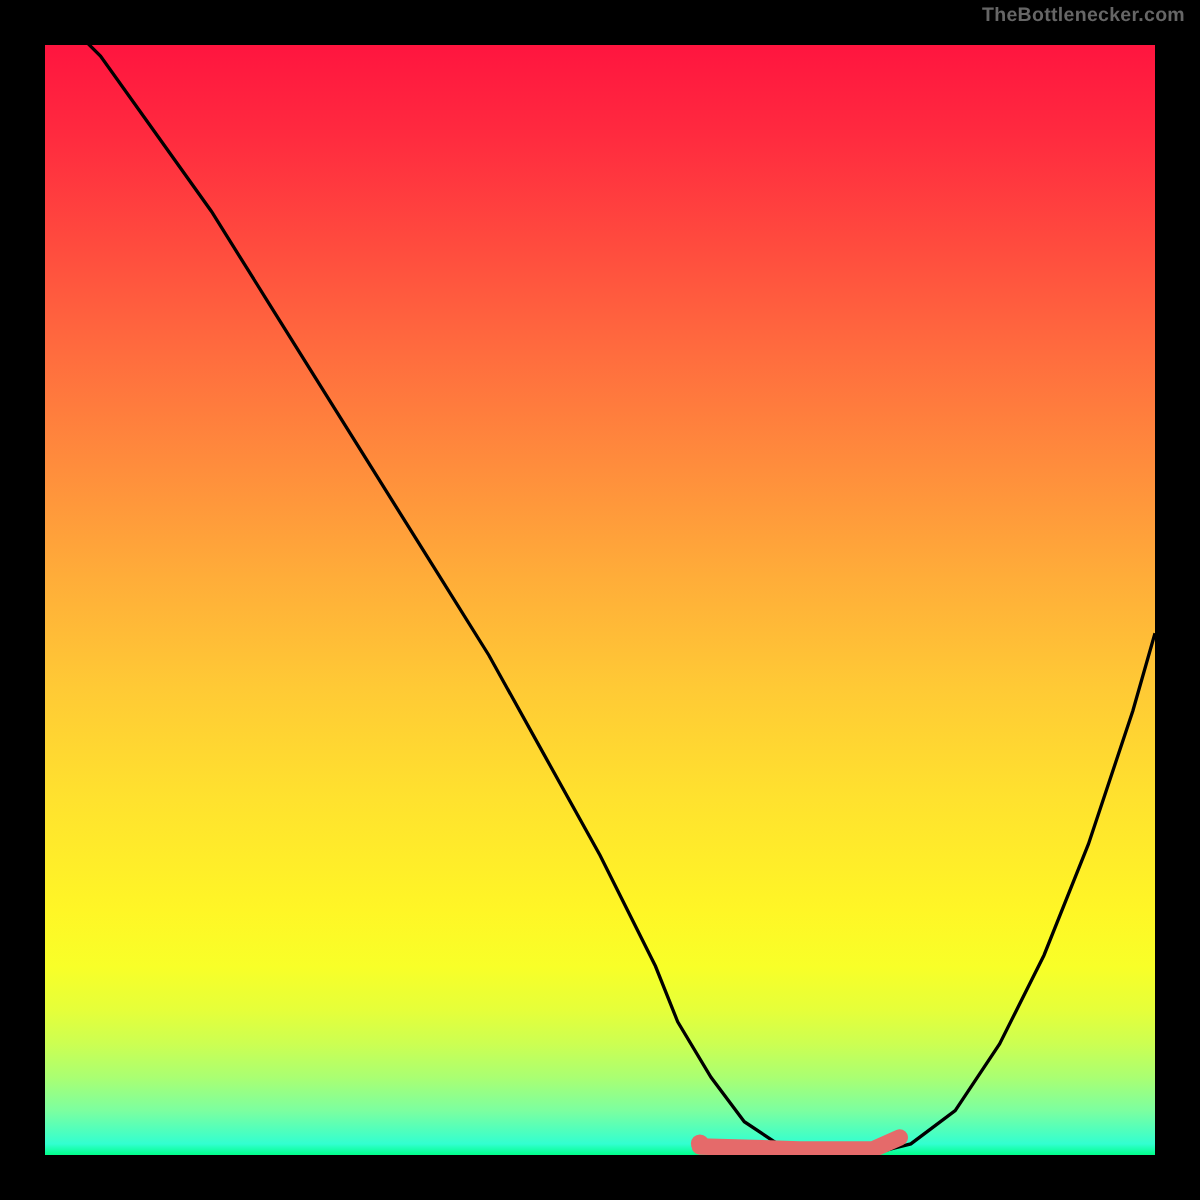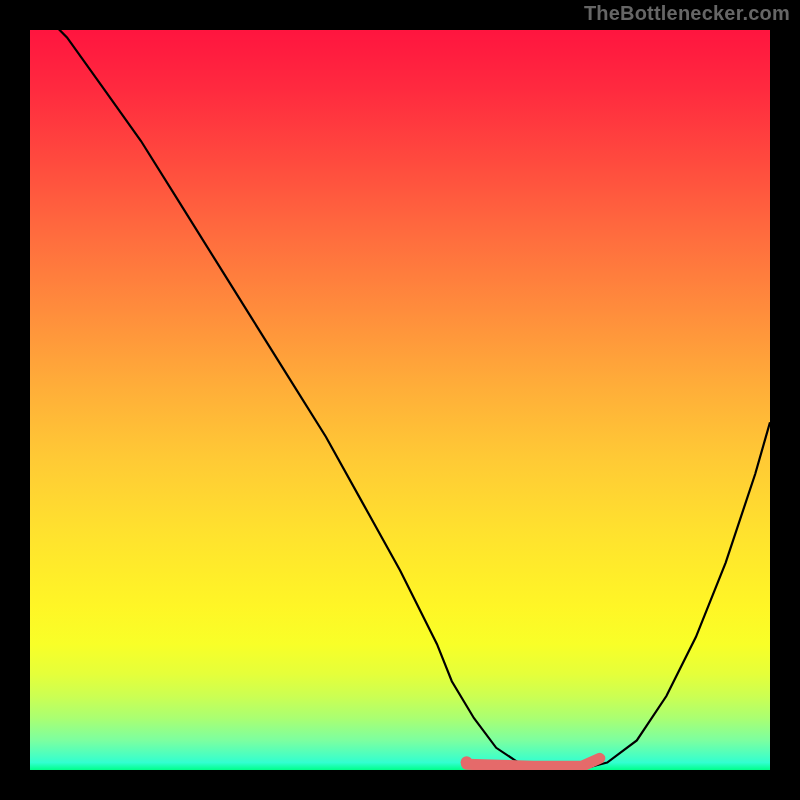--- a/index.html
+++ b/index.html
@@ -15,21 +15,21 @@
     position: relative;
     width: 800px;
     height: 800px;
     background: #000;
   }
   .attribution {
     position: absolute;
     top: 2px;
     right: 10px;
     color: #666;
-    font-size: 20px;
+    font-size: 13px;
     font-weight: bold;
     letter-spacing: 0.2px;
     z-index: 10;
   }
   .plot-area {
     position: absolute;
     left: 30px;
     top: 30px;
     width: 740px;
     height: 740px;

